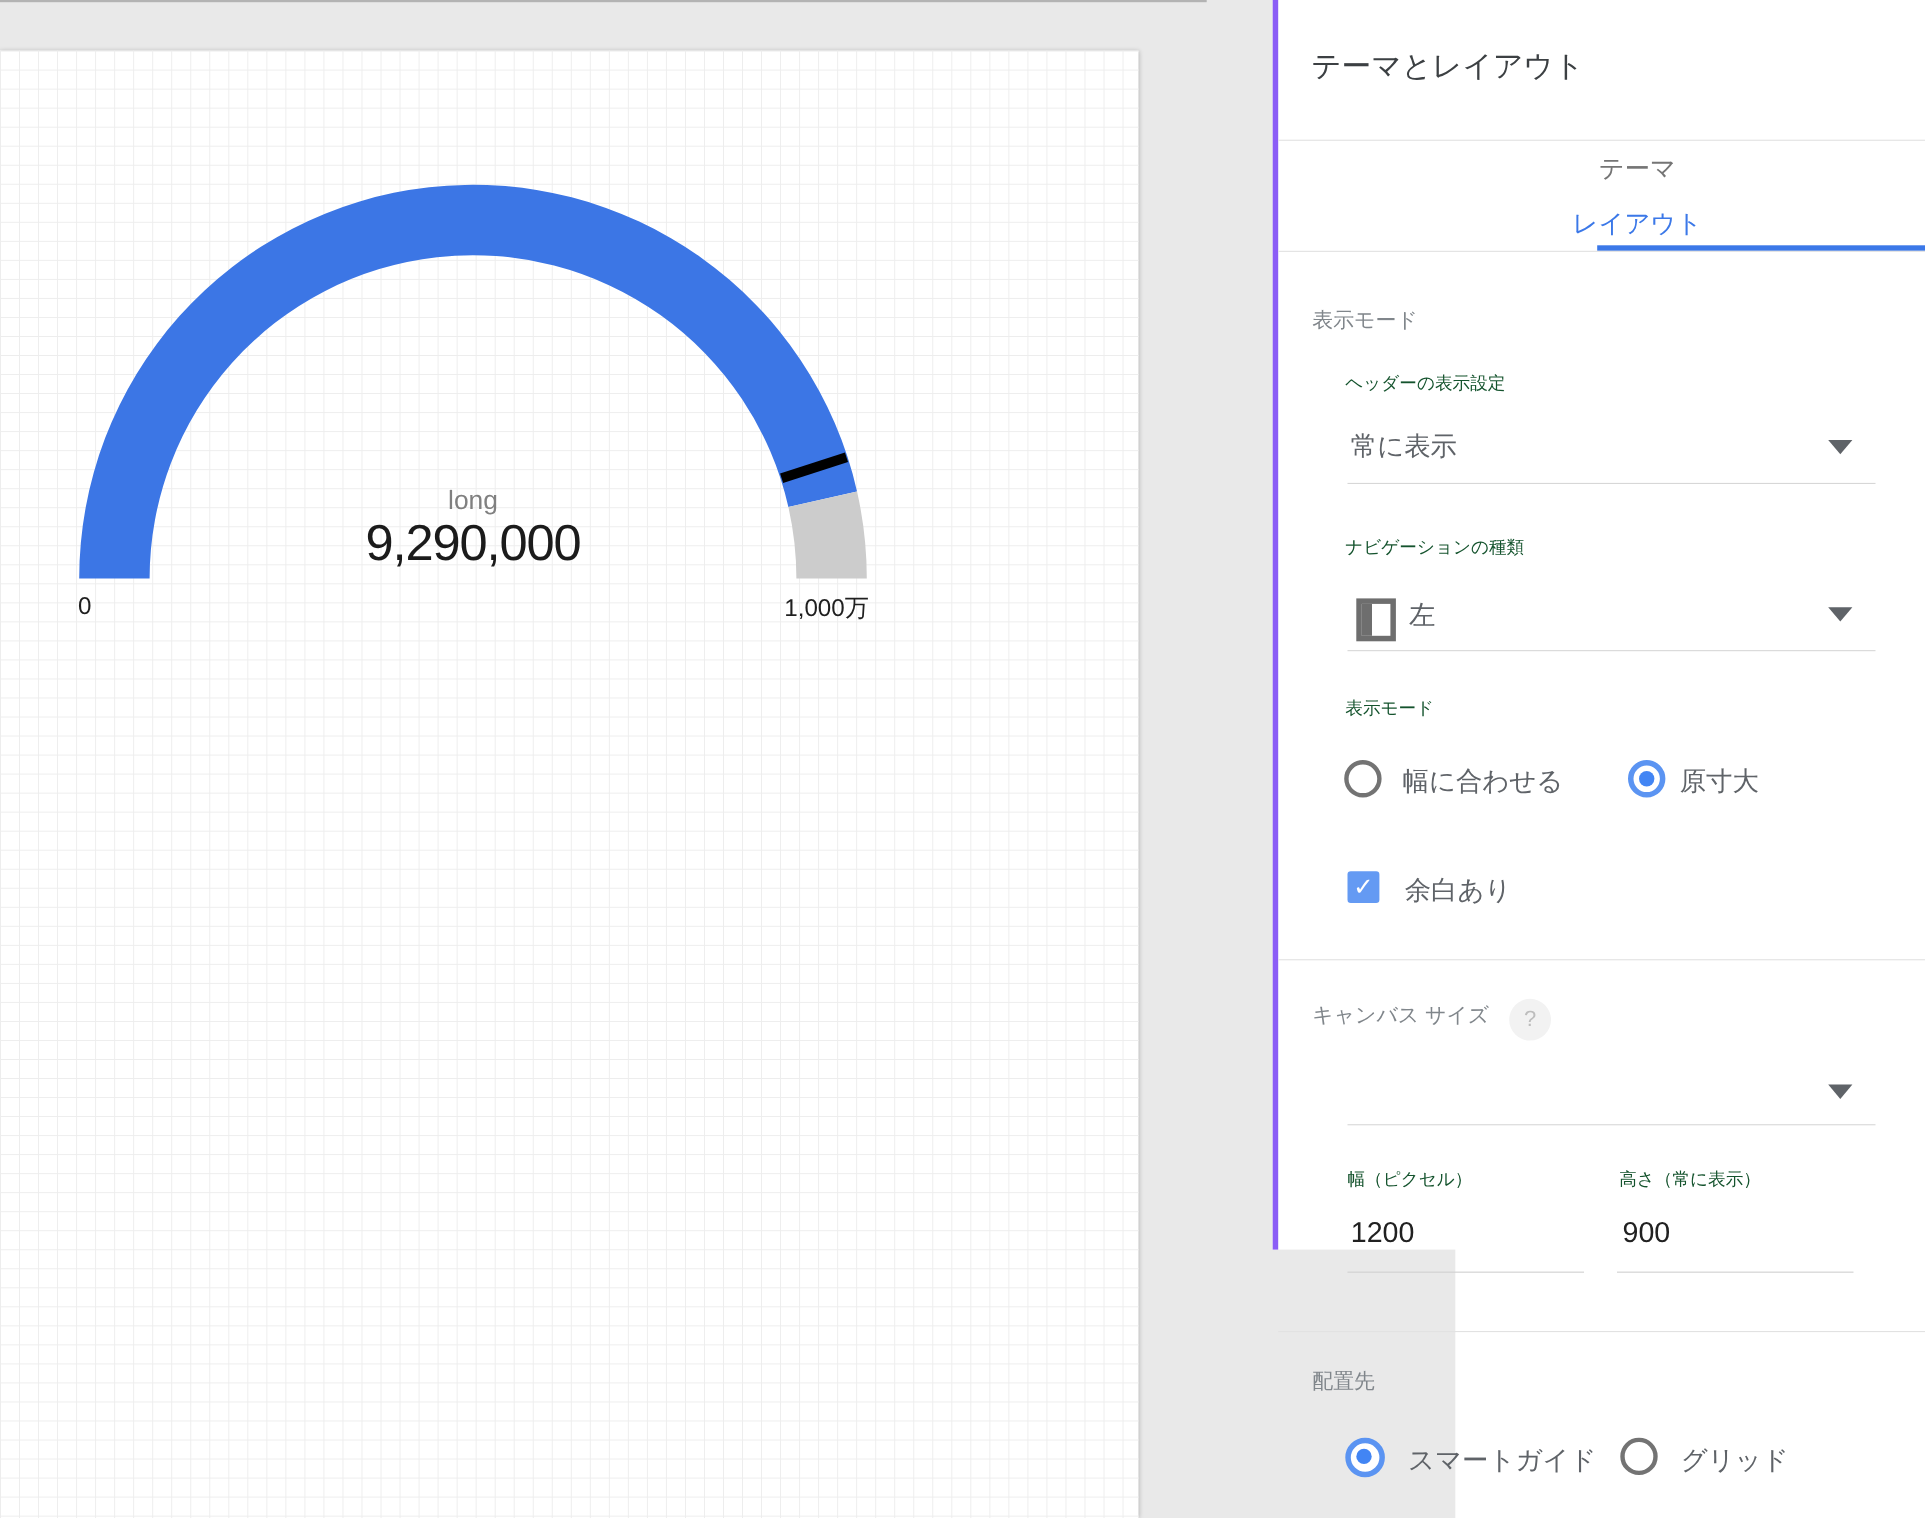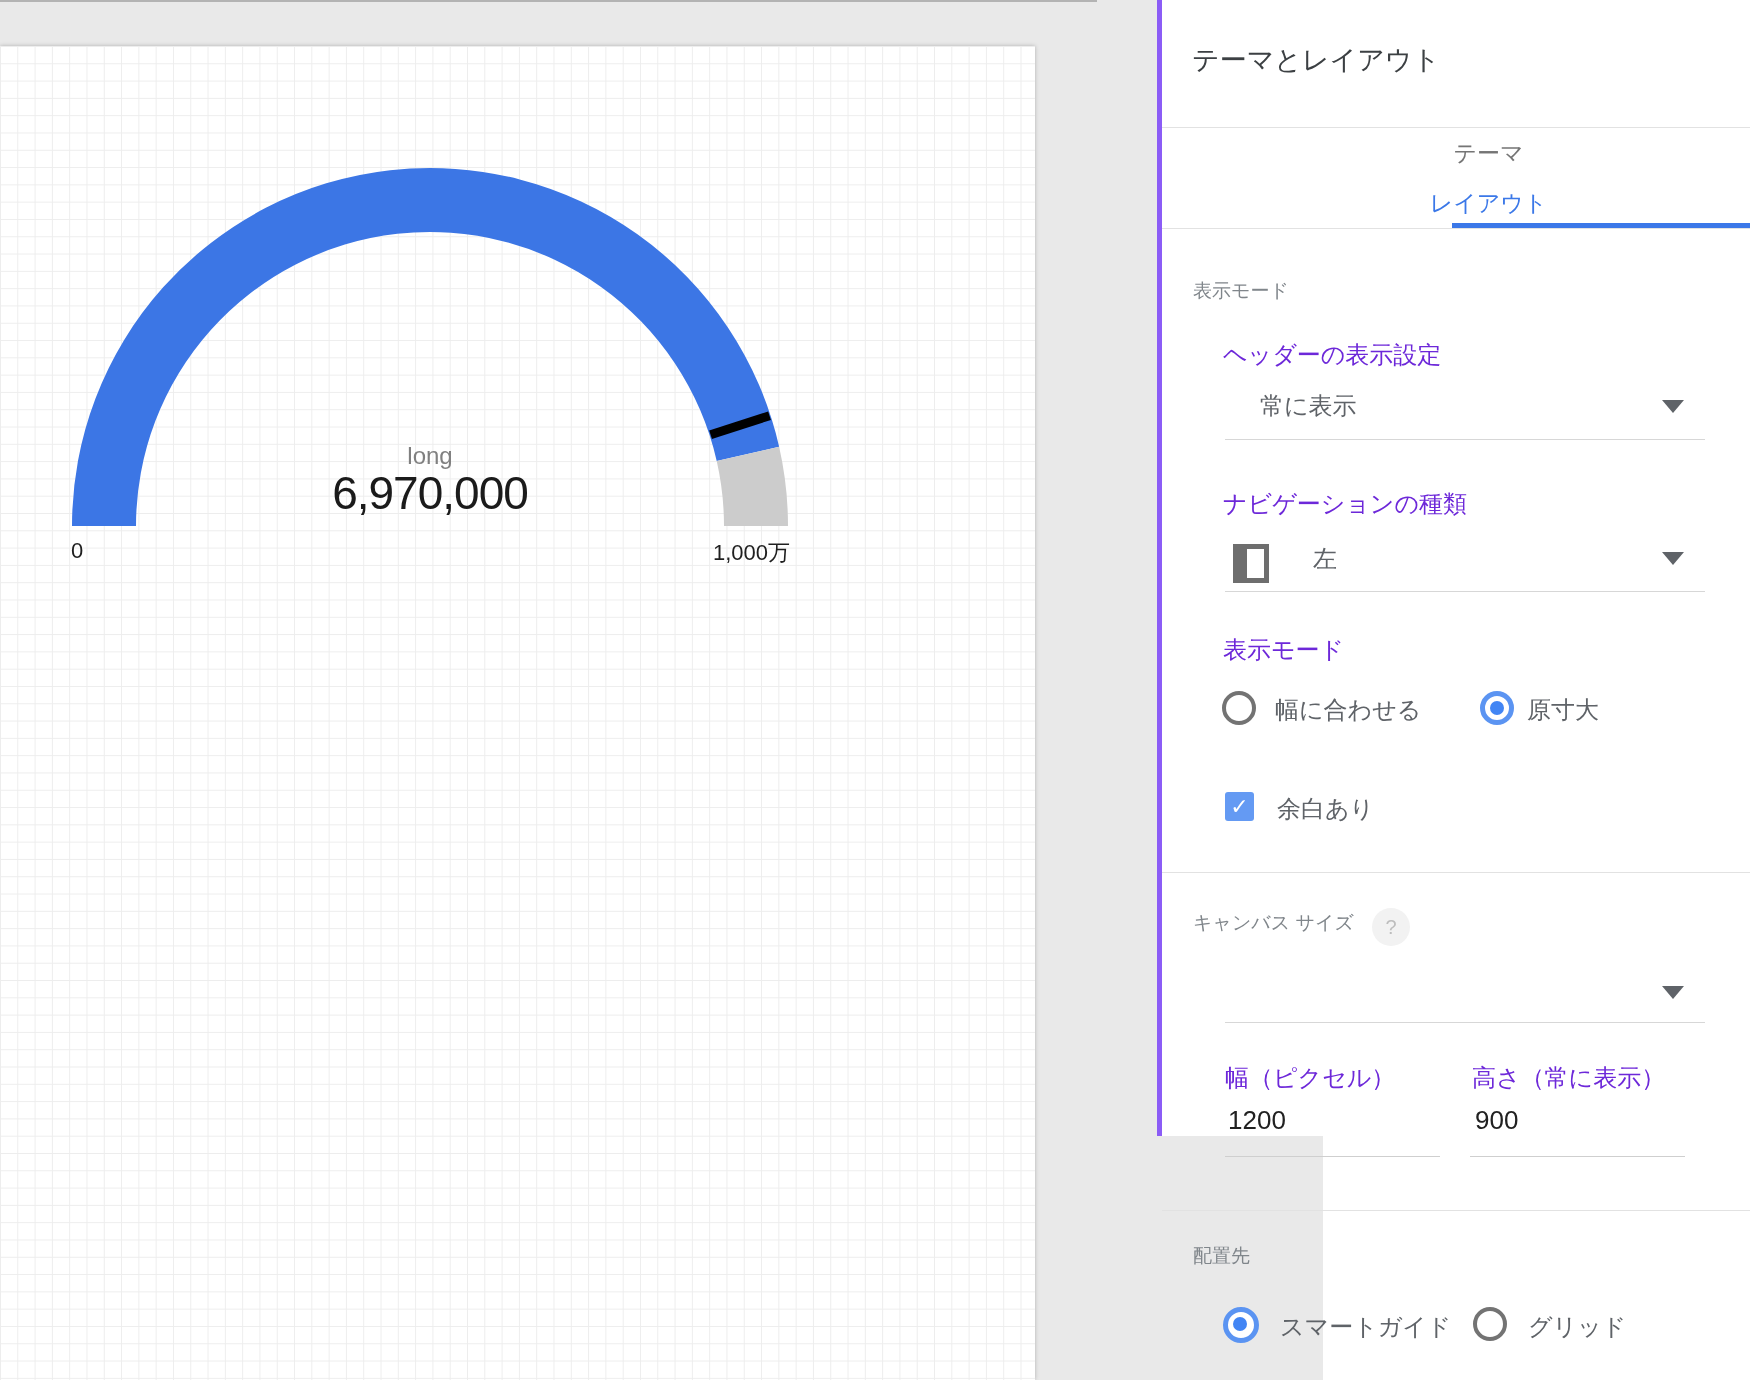--- a/index.html
+++ b/index.html
@@ -28,22 +28,22 @@
          border-left:5px solid #8b5cf6;box-sizing:border-box;}
   .panel-title{position:absolute;left:30px;top:42px;font-size:27px;color:#3c4043;}
   .hdiv{position:absolute;left:0;width:653px;height:1px;background:#e2e2e2;}
   .tabs{position:absolute;left:0;top:128px;width:653px;height:100px;display:flex;flex-direction:column;}
   .tab{flex:1;display:flex;align-items:center;justify-content:center;font-size:23px;}
   .tab.inactive{color:#757575;}
   .tab.active{color:#3b78e8;}
   .tab-indicator{position:absolute;left:290px;top:223px;width:300px;height:5px;background:#3b78e8;}
 
   .sec-label{position:absolute;left:31px;font-size:19px;color:#80868b;}
-  .sub-label{position:absolute;left:61px;font-size:24px;color:#6d28d9;}
-  .dd-value{position:absolute;left:66px;font-size:24px;color:#5f6368;white-space:nowrap;margin-left:32px;}
+  .sub-label{position:absolute;left:61px;font-size:16px;color:#14532d;}
+  .dd-value{position:absolute;left:66px;font-size:24px;color:#5f6368;white-space:nowrap;}
   .dd-line{position:absolute;left:63px;width:480px;height:1px;background:#d7d7d7;}
   .caret{position:absolute;width:0;height:0;border-left:11px solid transparent;
          border-right:11px solid transparent;border-top:13px solid #5f6368;}
 
   .nav-icon{position:absolute;left:71px;top:544px;width:36px;height:39px;box-sizing:border-box;
             border:5px solid #6e6e6e;background:linear-gradient(to right,#6e6e6e 0 9px,#fff 9px);}
 
   .radio{position:absolute;width:34px;height:34px;border-radius:50%;box-sizing:border-box;}
   .radio.off{border:4px solid #737373;background:#fff;}
   .radio.on{border:5px solid #5b94f2;background:#fff;}
@@ -68,21 +68,21 @@
 
 <div class="workspace">
   <div class="top-edge"></div>
   <div class="canvas">
     <svg class="gauge-svg" viewBox="0 0 1035 1334">
       <path id="gauge-fill" d="M72 479.99999999999994A358 358 0 0 1 779.131133507502 400.80750278109156L716.7166291933117 414.96482071966733A294 294 0 0 0 136 479.99999999999994Z" fill="#3c76e5"></path>
       <path id="gauge-track" d="M779.131133507502 400.80750278109156A358 358 0 0 1 788 480L724 480A294 294 0 0 0 716.7166291933117 414.96482071966733Z" fill="#cccccc"></path>
       <line id="gauge-tick" x1="710.5616723070702" y1="388.83998665939055" x2="769.5271763173698" y2="369.68093300814377" stroke="#000000" stroke-width="9"></line>
     </svg>
     <div class="gauge-metric">long</div>
-    <div class="gauge-value">6,970,000</div>
+    <div class="gauge-value">9,290,000</div>
     <div class="gauge-min">0</div>
     <div class="gauge-max">1,000万</div>
   </div>
 </div>
 
 <div class="panel">
 
   <div class="panel-title">テーマとレイアウト</div>
   <div class="hdiv" style="top:127px"></div>
 

